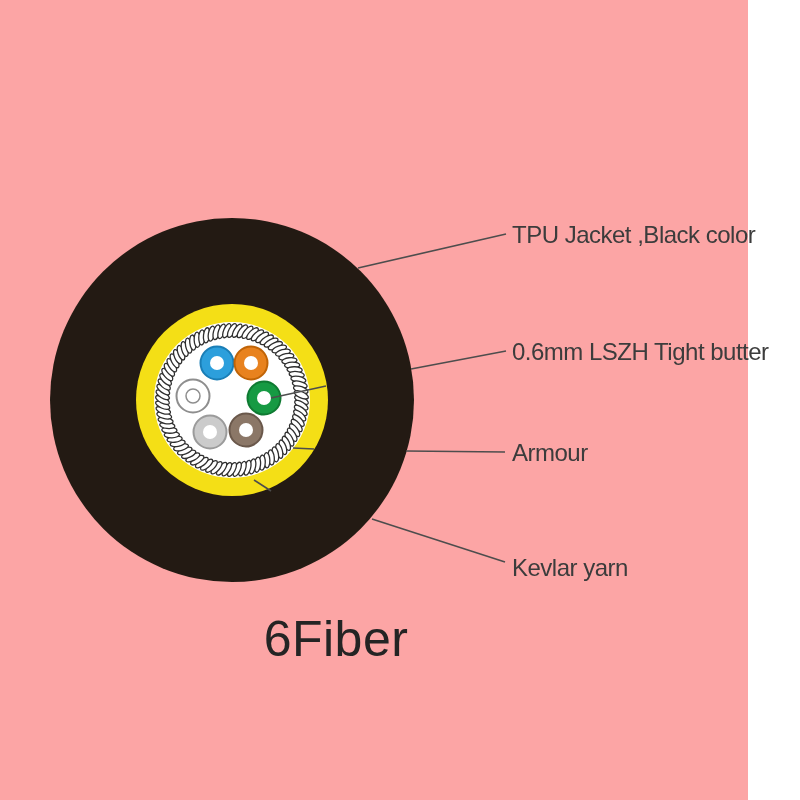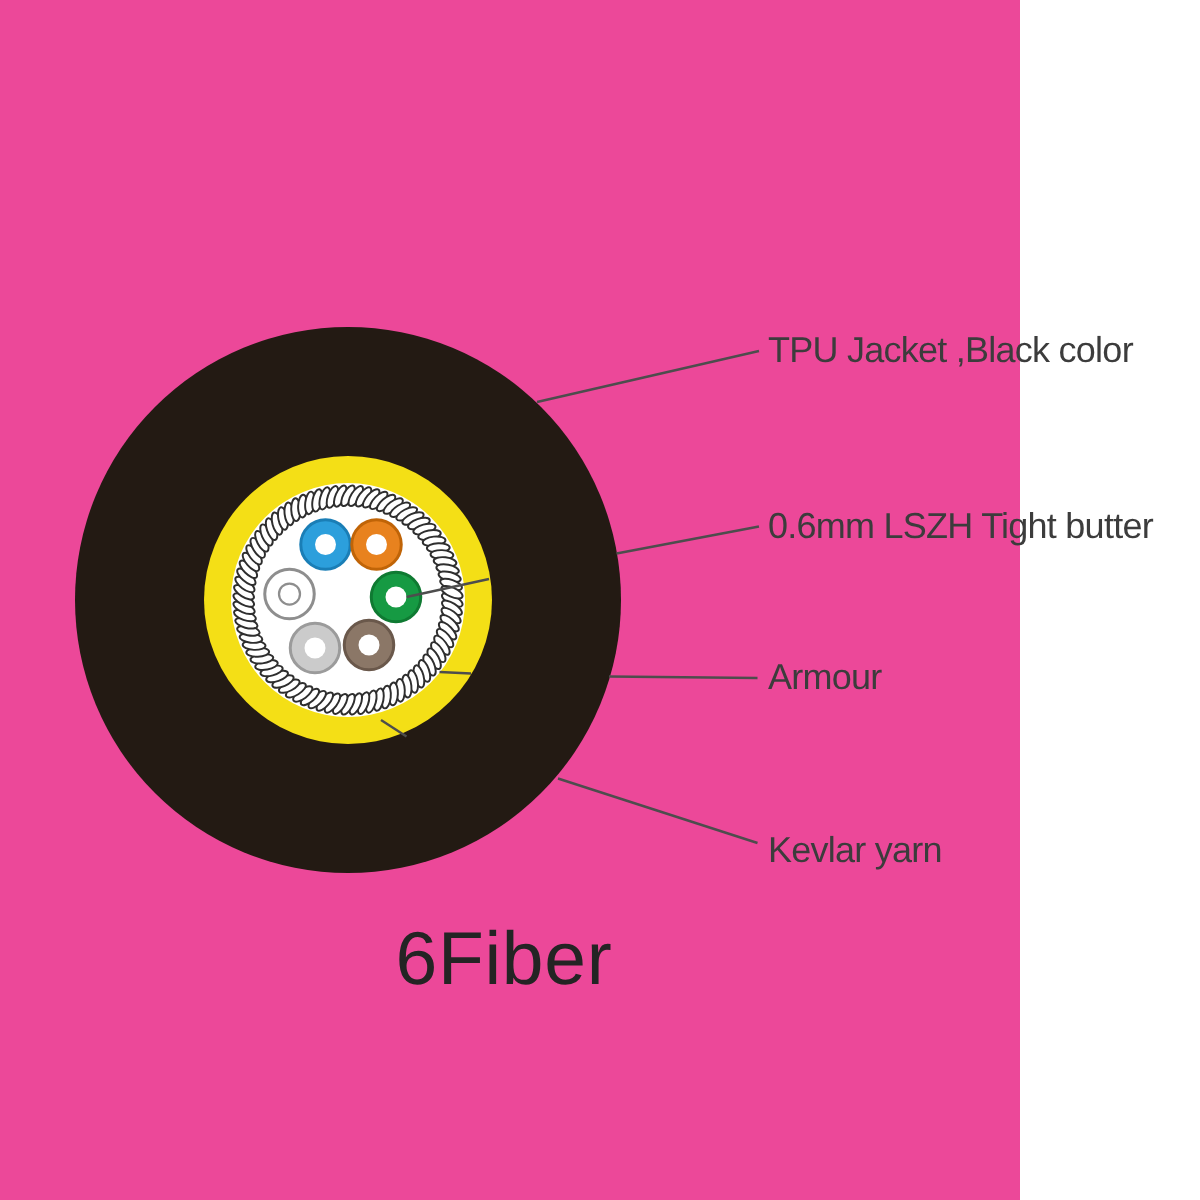--- a/index.html
+++ b/index.html
@@ -6,23 +6,23 @@
     margin: 0;
     padding: 0;
     background: #ffffff;
     width: 800px;
     height: 800px;
     overflow: hidden;
     font-family: "Liberation Sans", sans-serif;
   }
   .stage {
     position: relative;
-    width: 680px;
+    width: 748px;
     height: 800px;
-    background: #ec4899;
+    background: #fca5a5;
   }
   svg { display: block; }
   .callout-label {
     font-family: "Liberation Sans", sans-serif;
     font-size: 24px;
     fill: #3c3c3c;
     letter-spacing: -0.5px;
     dominant-baseline: central;
   }
   .diagram-title {

